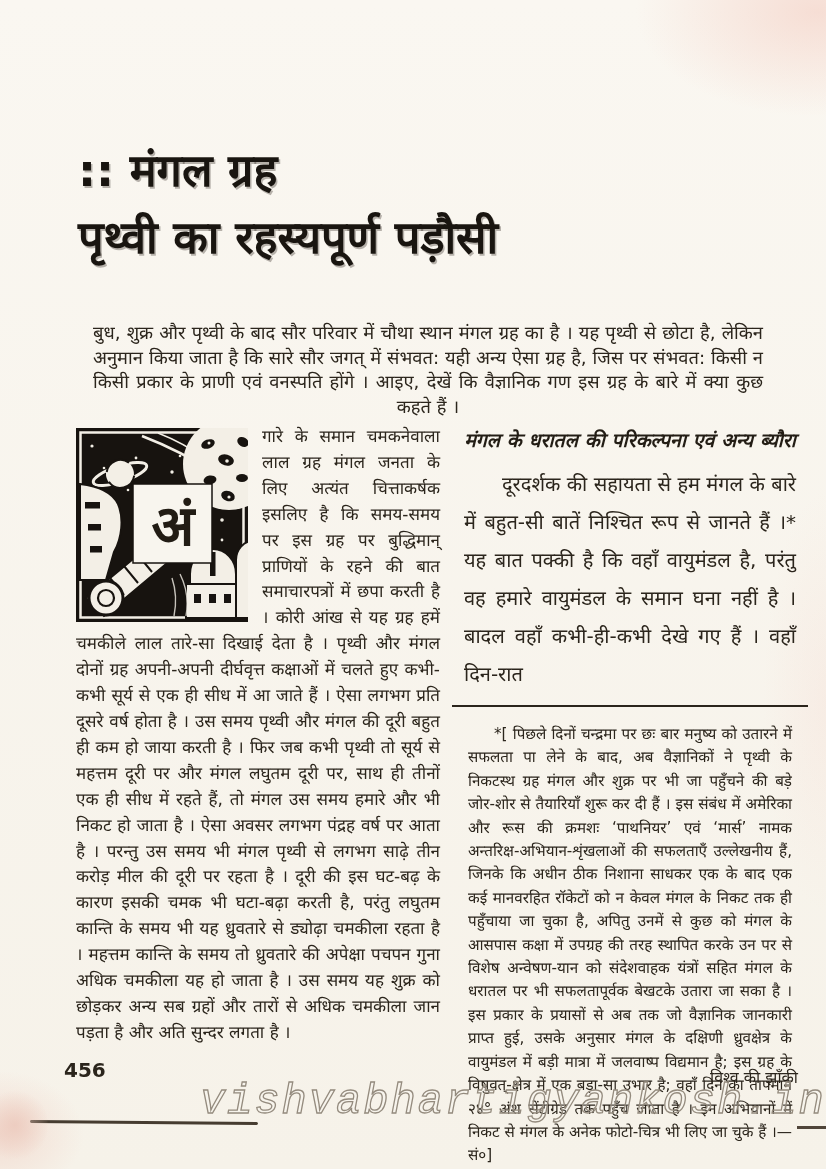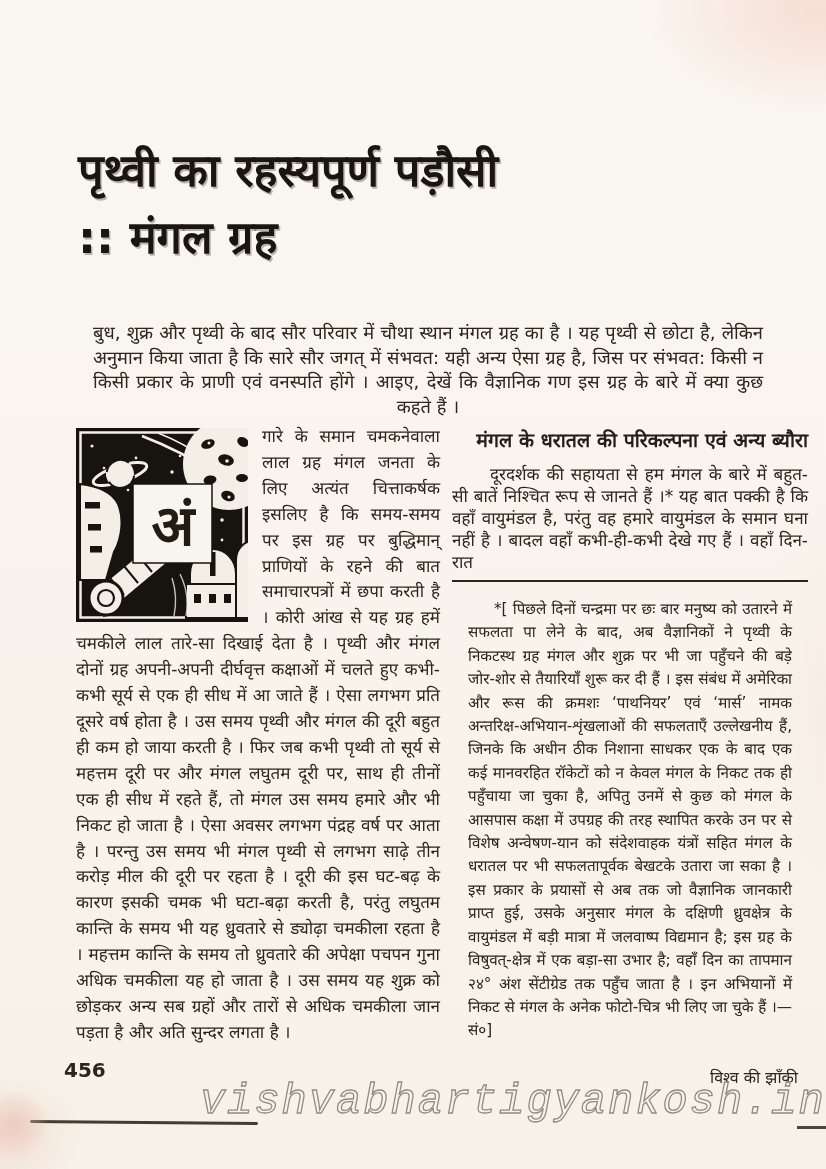--- a/index.html
+++ b/index.html
@@ -29,24 +29,24 @@
     color:#2b251c;
     margin-left:15px;
   }
   .col{position:absolute;top:424px;text-align:justify;}
   .col-left{left:76px;width:364px;font-size:17px;line-height:25.9px;}
   .col-right{left:452px;width:356px;}
   .illus-wrap{float:left;width:172px;height:194px;margin:4px 14px 6px 0;}
   .illus{display:block;width:172px;height:194px;}
   .rc-heading{
     font-size:19.5px;font-weight:700;color:#231d15;margin:2px 0 10px 0;
-    text-align:right;white-space:nowrap;
+    text-align:center;white-space:nowrap;font-style:italic;
   }
   .rc-para{
-    font-size:17px;line-height:22px;text-align:justify;text-indent:38px;margin:0;
+    font-size:20px;line-height:38px;text-align:justify;text-indent:38px;margin:12px;
   }
   .rc-rule{border:none;border-top:2px solid #2b251c;margin:7px 0 8px 0;}
   .rc-footnote{
     font-size:15.2px;line-height:23.4px;text-align:justify;text-indent:26px;margin:16px;
   }
   .pg-num{position:absolute;left:64px;top:1058px;font-size:20px;font-weight:700;color:#2b251c;}
   .running-title{position:absolute;right:28px;top:1066px;font-size:16px;font-weight:400;color:#2b251c;}
   .watermark{
     position:absolute;left:200px;top:1078px;
     font-family:Liberation Mono, monospace;
@@ -66,22 +66,22 @@
     position:absolute;left:-18px;top:1088px;width:66px;height:74px;border-radius:50%;
     background:radial-gradient(circle, rgba(235,198,185,.75), rgba(235,198,185,0) 70%);
   }
 </style>
 </head>
 <body>
 
 <div class="page">
 
   <div class="title">
+    <div class="t-line">:: मंगल ग्रह</div>
     <div class="t-line">पृथ्वी का रहस्यपूर्ण पड़ौसी</div>
-    <div class="t-line">:: मंगल ग्रह</div>
   </div>
 
   <p class="intro">बुध, शुक्र और पृथ्वी के बाद सौर परिवार में चौथा स्थान मंगल ग्रह का है ।  यह पृथ्वी से छोटा है, लेकिन अनुमान किया जाता है कि सारे सौर जगत् में संभवत: यही अन्य ऐसा ग्रह है, जिस पर संभवत: किसी न किसी प्रकार के प्राणी एवं वनस्पति होंगे ।  आइए, देखें कि वैज्ञानिक गण इस ग्रह के बारे में क्या कुछ कहते हैं ।</p>
 
   <div class="col col-left">
     <span class="illus-wrap">
       <svg class="illus" viewBox="0 0 172 194" xmlns="http://www.w3.org/2000/svg">
         <rect x="0" y="0" width="172" height="194" fill="#17130f"></rect>
         <rect x="4.5" y="4.5" width="163" height="185" fill="none" stroke="#f3efe6" stroke-width="2.5"></rect>
 

